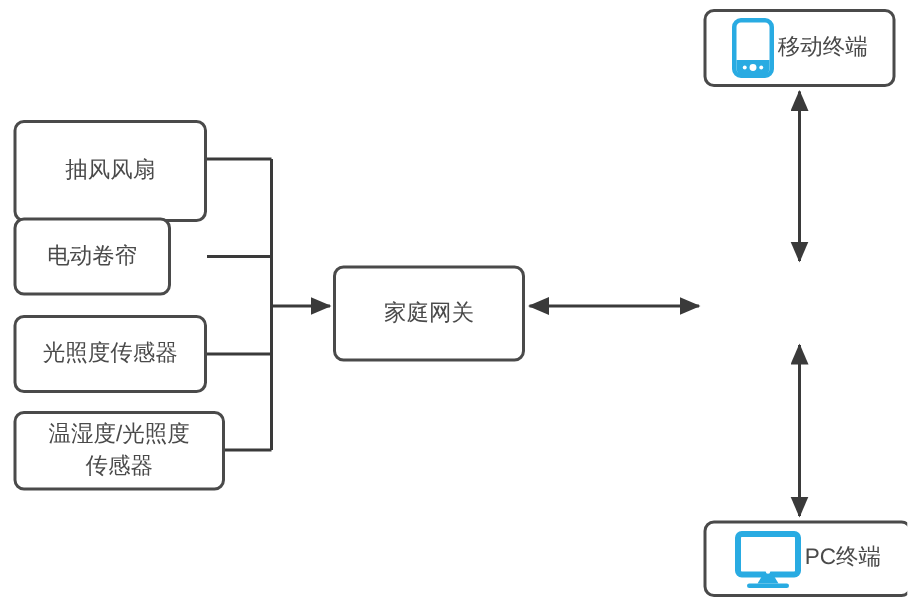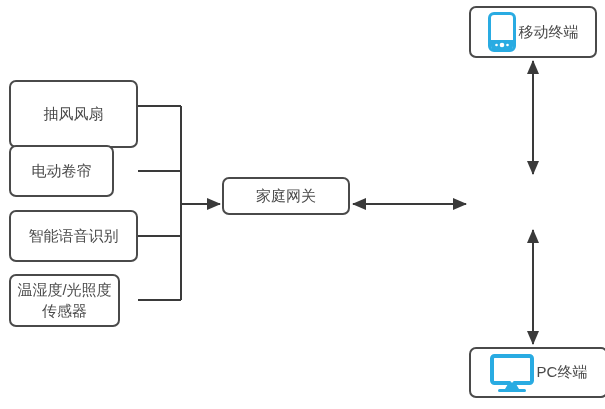--- a/index.html
+++ b/index.html
@@ -37,22 +37,22 @@
   .node .label { display: inline-block; }
   .node .wrap-104 { width: 104px; }
   .node .wrap-92  { width: 92px; }
   .node.with-icon { gap: 3px; }
   .node.with-icon .icon { flex: 0 0 auto; display: block; }
 
   
   #node-exhaust-fan      { left: 9px;   top: 80px;  width: 129px; height: 68px; }
   #node-electric-curtain { left: 9px;   top: 145px; width: 105px; height: 52px; }
   #node-voice-recog      { left: 9px;   top: 210px; width: 129px; height: 52px; }
-  #node-sensor           { left: 9px;   top: 274px; width: 111px; height: 53px; }
-  #node-gateway          { left: 222px; top: 177px; width: 128px; height: 38px; }
+  #node-sensor           { left: 9px;   top: 274px; width: 141px; height: 53px; }
+  #node-gateway          { left: 222px; top: 177px; width: 128px; height: 64px; }
   #node-cloud            { left: 469px; top: 177px; width: 129px; height: 50px; }
   #node-mobile           { left: 469px; top: 6px;   width: 128px; height: 52px; }
   #node-pc               { left: 469px; top: 347px; width: 139px; height: 51px; }
 </style>
 </head>
 <body>
 
 <div id="canvas">
 
   <svg id="connector-layer" viewBox="0 0 605 409" xmlns="http://www.w3.org/2000/svg">
@@ -75,21 +75,21 @@
 
   <div class="node" id="node-exhaust-fan">
     <span class="label">抽风风扇</span>
   </div>
 
   <div class="node" id="node-electric-curtain">
     <span class="label">电动卷帘</span>
   </div>
 
   <div class="node" id="node-voice-recog">
-    <span class="label">智能语音识别</span>
+    <span class="label">光照度传感器</span>
   </div>
 
   <div class="node" id="node-sensor">
     <span class="label wrap-104">温湿度/光照度传感器</span>
   </div>
 
   <div class="node" id="node-gateway">
     <span class="label">家庭网关</span>
   </div>
 

